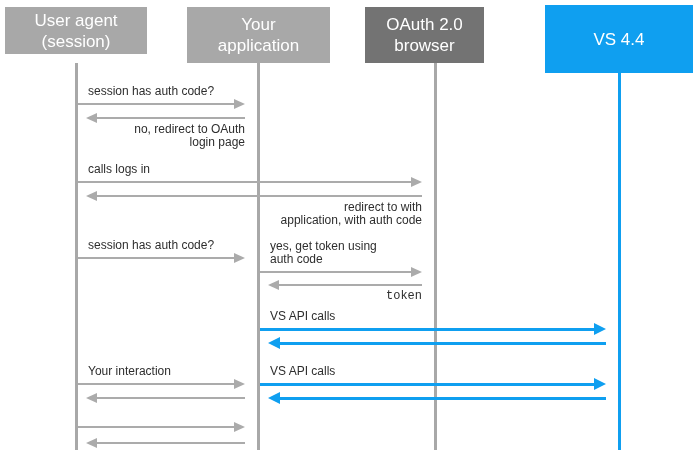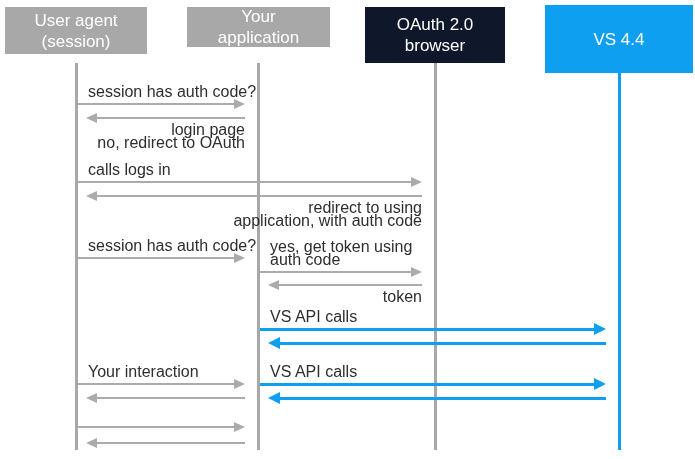--- a/index.html
+++ b/index.html
@@ -34,89 +34,89 @@
   .shaft {
     position: absolute;
   }
   .arrowhead {
     position: absolute;
     width: 0;
     height: 0;
   }
   .msg-label {
     position: absolute;
-    font-size: 16px;
+    font-size: 12px;
     line-height: 13px;
     color: #2e2e2e;
     white-space: nowrap;
   }
   .msg-label.right {
     text-align: right;
     white-space: normal;
   }
 </style>
 </head>
 <body>
 
 <div id="canvas" style="background: rgb(255, 255, 255);">
     <div class="actor-box" style="left: 5px; top: 7px; width: 142px; height: 47px; background: rgb(168, 168, 168); color: rgb(255, 255, 255);">
       <div>User agent</div>
       <div>(session)</div>
     </div>
     <div class="lifeline" style="left: 74.5px; top: 63px; height: 387px; background: rgb(168, 168, 168);"></div>
-    <div class="actor-box" style="left: 187px; top: 7px; width: 143px; height: 40px; background: rgb(168, 168, 168); color: rgb(255, 255, 255);">
+    <div class="actor-box" style="left: 187px; top: 7px; width: 143px; height: 56px; background: rgb(168, 168, 168); color: rgb(255, 255, 255);">
       <div>Your</div>
       <div>application</div>
     </div>
     <div class="lifeline" style="left: 256.5px; top: 63px; height: 387px; background: rgb(168, 168, 168);"></div>
-    <div class="actor-box" style="left: 365px; top: 7px; width: 140px; height: 56px; background: #0f172a; color: rgb(255, 255, 255);">
+    <div class="actor-box" style="left: 365px; top: 7px; width: 119px; height: 56px; background: #737373; color: rgb(255, 255, 255);">
       <div>OAuth 2.0</div>
       <div>browser</div>
     </div>
     <div class="lifeline" style="left: 433.5px; top: 63px; height: 387px; background: rgb(168, 168, 168);"></div>
     <div class="actor-box" style="left: 545px; top: 5px; width: 148px; height: 68px; background: rgb(15, 159, 240); color: rgb(255, 255, 255);">
       <div>VS 4.4</div>
     </div>
     <div class="lifeline" style="left: 617.5px; top: 65px; height: 385px; background: rgb(15, 159, 240);"></div>
     <div class="shaft" style="left: 78px; top: 103px; width: 158px; height: 2px; background: rgb(171, 171, 171);"></div>
     <div class="arrowhead" style="top: 99px; border-top: 5px solid transparent; border-bottom: 5px solid transparent; left: 234px; border-left: 11px solid rgb(171, 171, 171);"></div>
     <div class="msg-label" style="color: rgb(46, 46, 46); left: 88px; top: 85px;">
       <div>session has auth code?</div>
     </div>
     <div class="shaft" style="left: 95px; top: 117px; width: 150px; height: 2px; background: rgb(171, 171, 171);"></div>
     <div class="arrowhead" style="top: 113px; border-top: 5px solid transparent; border-bottom: 5px solid transparent; left: 86px; border-right: 11px solid rgb(171, 171, 171);"></div>
     <div class="msg-label right" style="color: rgb(46, 46, 46); left: 86px; width: 159px; top: 123px;">
+      <div>no, redirect to OAuth</div>
       <div>login page</div>
-      <div>no, redirect to OAuth</div>
     </div>
     <div class="shaft" style="left: 78px; top: 181px; width: 335px; height: 2px; background: rgb(171, 171, 171);"></div>
     <div class="arrowhead" style="top: 177px; border-top: 5px solid transparent; border-bottom: 5px solid transparent; left: 411px; border-left: 11px solid rgb(171, 171, 171);"></div>
     <div class="msg-label" style="color: rgb(46, 46, 46); left: 88px; top: 163px;">
       <div>calls logs in</div>
     </div>
     <div class="shaft" style="left: 95px; top: 195px; width: 327px; height: 2px; background: rgb(171, 171, 171);"></div>
     <div class="arrowhead" style="top: 191px; border-top: 5px solid transparent; border-bottom: 5px solid transparent; left: 86px; border-right: 11px solid rgb(171, 171, 171);"></div>
     <div class="msg-label right" style="color: rgb(46, 46, 46); left: 86px; width: 336px; top: 201px;">
-      <div>redirect to using</div>
+      <div>redirect to with</div>
       <div>application, with auth code</div>
     </div>
     <div class="shaft" style="left: 78px; top: 257px; width: 158px; height: 2px; background: rgb(171, 171, 171);"></div>
     <div class="arrowhead" style="top: 253px; border-top: 5px solid transparent; border-bottom: 5px solid transparent; left: 234px; border-left: 11px solid rgb(171, 171, 171);"></div>
     <div class="msg-label" style="color: rgb(46, 46, 46); left: 88px; top: 239px;">
       <div>session has auth code?</div>
     </div>
     <div class="shaft" style="left: 260px; top: 271px; width: 153px; height: 2px; background: rgb(171, 171, 171);"></div>
     <div class="arrowhead" style="top: 267px; border-top: 5px solid transparent; border-bottom: 5px solid transparent; left: 411px; border-left: 11px solid rgb(171, 171, 171);"></div>
     <div class="msg-label" style="color: rgb(46, 46, 46); left: 270px; top: 240px;">
       <div>yes, get token using</div>
       <div>auth code</div>
     </div>
     <div class="shaft" style="left: 277px; top: 284px; width: 145px; height: 2px; background: rgb(171, 171, 171);"></div>
     <div class="arrowhead" style="top: 280px; border-top: 5px solid transparent; border-bottom: 5px solid transparent; left: 268px; border-right: 11px solid rgb(171, 171, 171);"></div>
-    <div class="msg-label right" style="color: rgb(46, 46, 46); left: 268px; width: 154px; top: 290px;">
+    <div class="msg-label right" style="color: rgb(46, 46, 46); left: 268px; width: 154px; top: 290px; font-family: Liberation Mono, monospace;">
       <div>token</div>
     </div>
     <div class="shaft" style="left: 260px; top: 328px; width: 336px; height: 3px; background: rgb(15, 159, 240);"></div>
     <div class="arrowhead" style="top: 323px; border-top: 6px solid transparent; border-bottom: 6px solid transparent; left: 594px; border-left: 12px solid rgb(15, 159, 240);"></div>
     <div class="msg-label" style="color: rgb(46, 46, 46); left: 270px; top: 310px;">
       <div>VS API calls</div>
     </div>
     <div class="shaft" style="left: 278px; top: 342px; width: 328px; height: 3px; background: rgb(15, 159, 240);"></div>
     <div class="arrowhead" style="top: 337px; border-top: 6px solid transparent; border-bottom: 6px solid transparent; left: 268px; border-right: 12px solid rgb(15, 159, 240);"></div>
     <div class="shaft" style="left: 78px; top: 383px; width: 158px; height: 2px; background: rgb(171, 171, 171);"></div>

